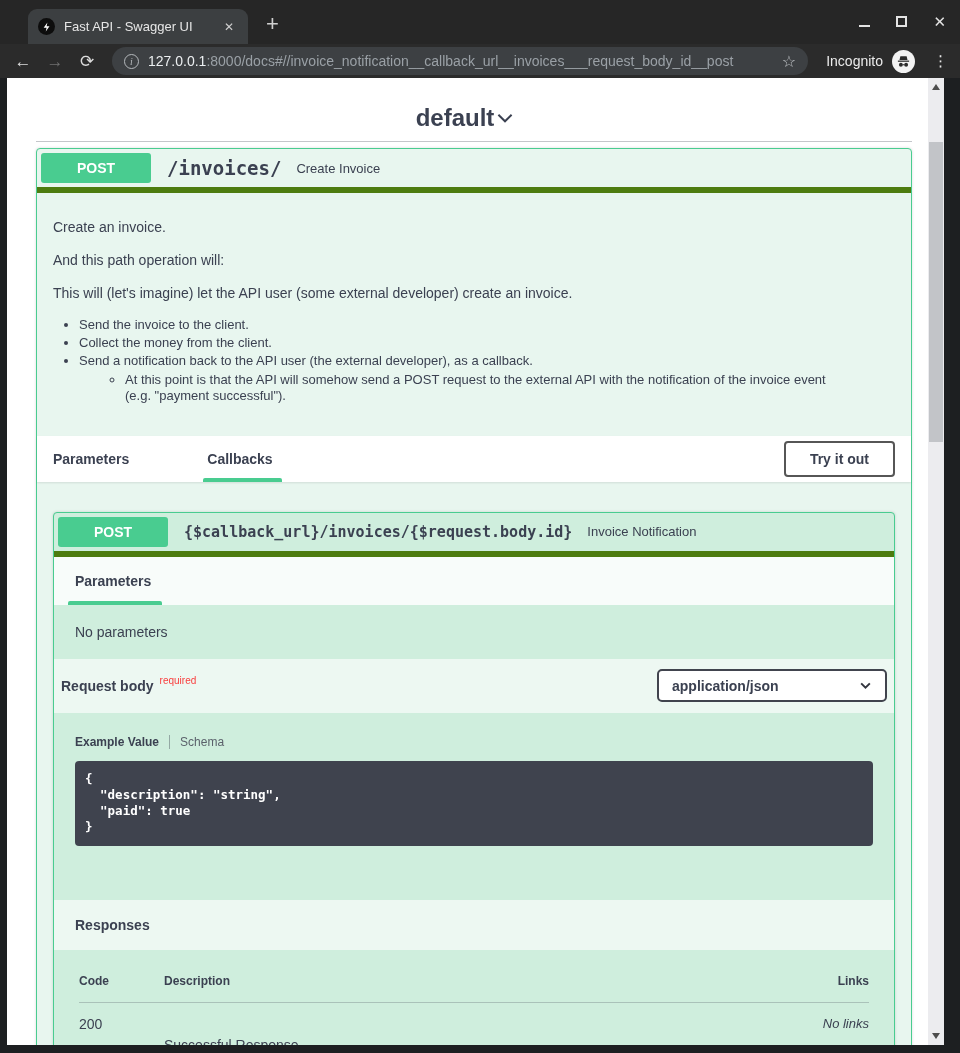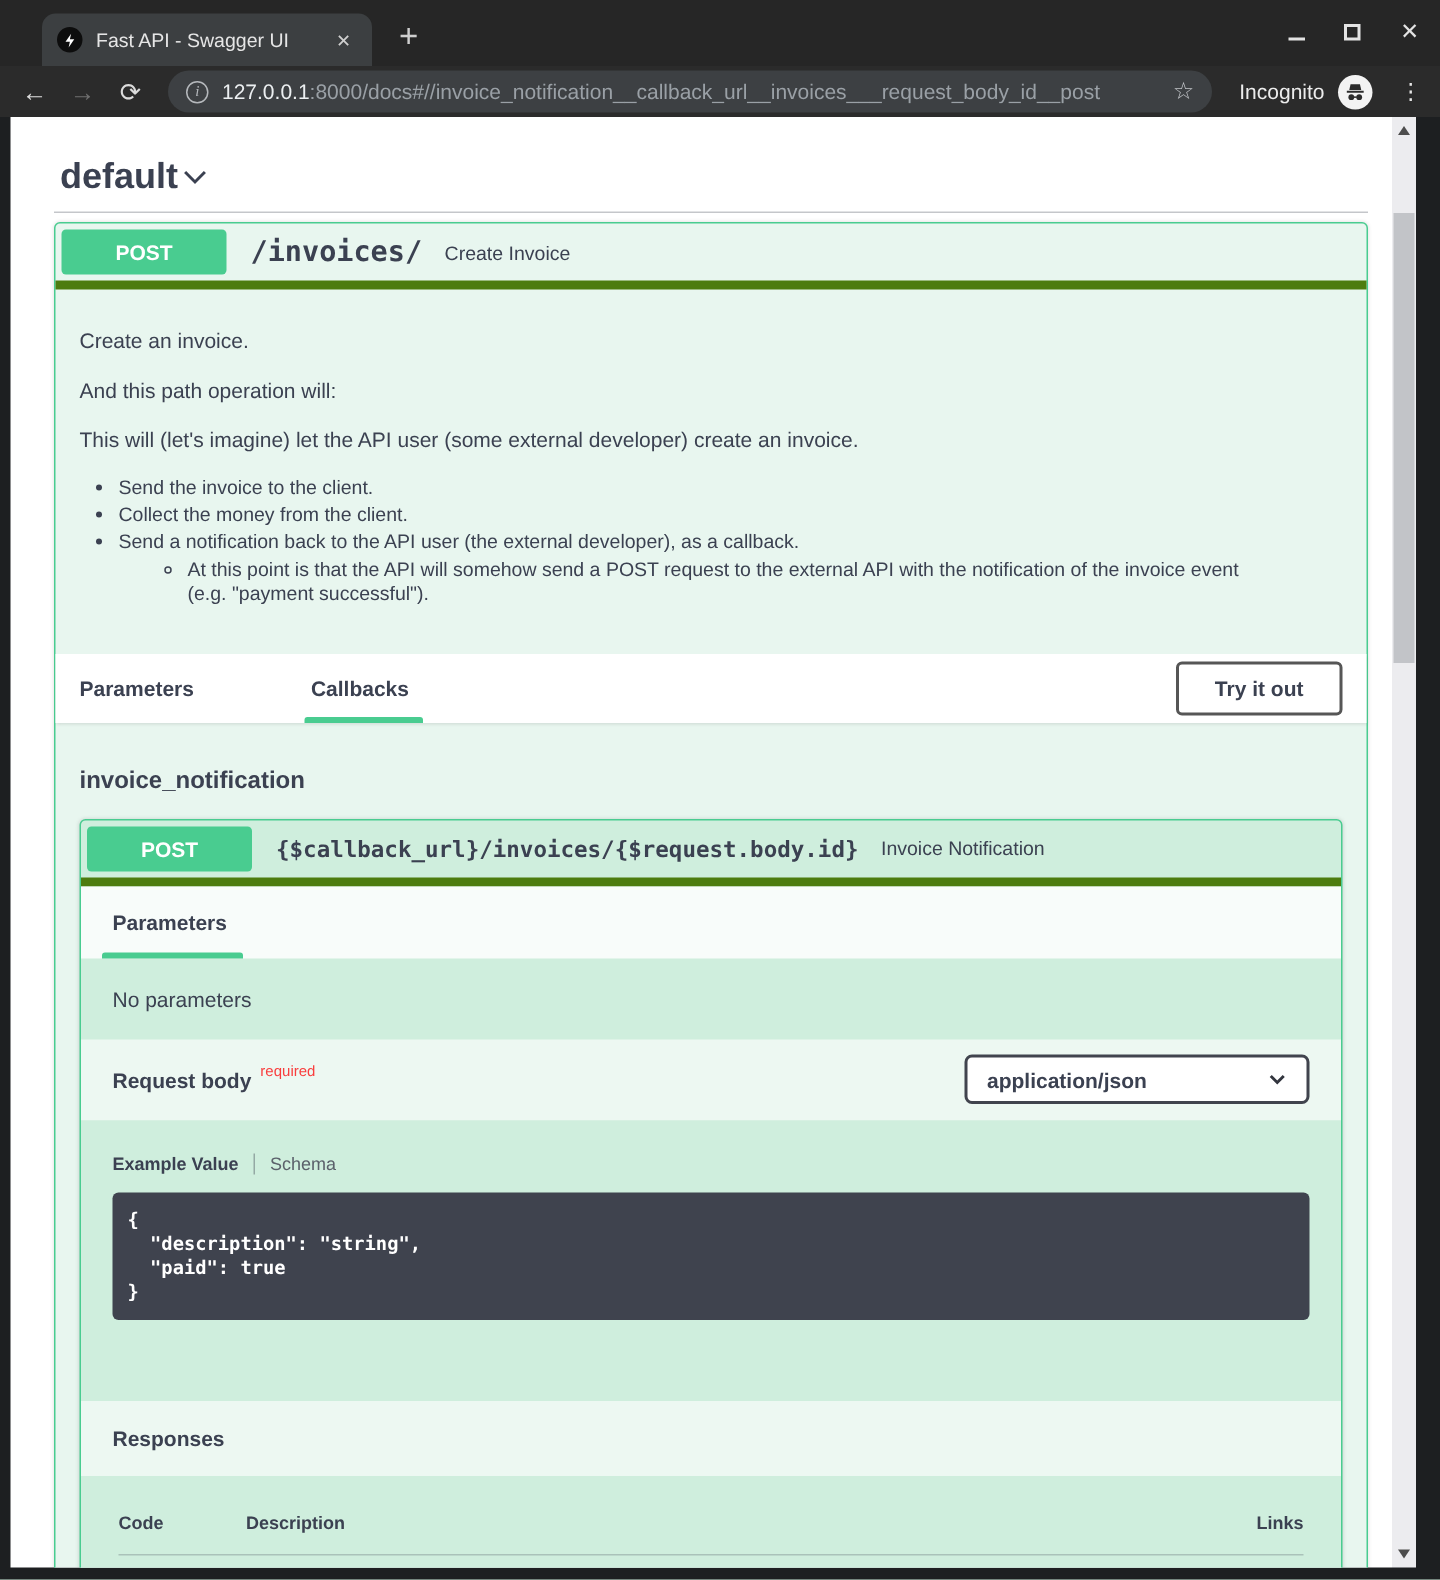--- a/index.html
+++ b/index.html
@@ -77,21 +77,21 @@
     background:#ececef;
   }
   .sb-arrow { position:absolute; left:4px; width:0; height:0; border-left:4px solid transparent; border-right:4px solid transparent; }
   .sb-up { top:6px; border-bottom:6px solid #4d4d4d; }
   .sb-down { bottom:6px; border-top:6px solid #4d4d4d; }
   .sb-thumb { position:absolute; left:1px; width:14px; top:64px; height:300px; background:#c2c4c8; }
 
   
   .sw { padding:16px 16px 0 29px; }
   .tagrow {
-    display:flex; justify-content:flex-start; align-items:center;
+    display:flex; justify-content:center; align-items:center;
     padding:8px 20px 8px 4px; height:48px;
     border-bottom:1px solid rgba(59,65,81,.3);
   }
   .tagrow h4 { font-size:24px; color:#3b4151; }
 
   .opblock {
     margin-top:6px;
     border:1px solid #49cc90; border-radius:4px;
     background:#e8f6ef;
     box-shadow:0 0 3px rgba(0,0,0,.15);
@@ -140,21 +140,21 @@
   .cb-title { font-size:16px; font-weight:bold; color:#3b4151; margin-bottom:16px; }
 
   .opblock.inner { margin:0; background:#cfeedd; overflow:hidden; }
   .inner-tabrow { background:#f8fcfa; height:48px; position:relative; display:flex; align-items:center; padding:0 21px; }
   .inner-tabrow .sh-tab { font-size:14px; }
   .inner-underline {
     position:absolute; left:14px; bottom:0; width:94px; height:4px;
     background:#49cc90; border-radius:2px 2px 0 0;
   }
   .noparams { background:#cfeedd; height:54px; display:flex; align-items:center; padding:0 21px; font-size:14px; }
-  .reqbody-header { background:#edf8f2; height:54px; display:flex; align-items:center; padding:0 21px; }
+  .reqbody-header { background:#edf8f2; height:54px; display:flex; align-items:center; padding:0 7px; }
   .reqbody-label { font-size:14px; font-weight:bold; color:#3b4151; }
   .required-flag { color:#f93e3e; font-size:10px; position:relative; top:-5px; margin-left:6px; }
   .media-select {
     margin-left:auto; width:230px; height:33px;
     background:#fff; border:2px solid #41444e; border-radius:5px;
     display:flex; align-items:center; padding:0 13px;
     font-size:14px; font-weight:bold; color:#3b4151;
   }
   .media-select .chev { margin-left:auto; display:flex; }
 
@@ -266,21 +266,20 @@
       </div>
 
       <div class="section-header">
         <span class="sh-tab first">Parameters</span>
         <span class="sh-tab">Callbacks</span>
         <span class="outer-underline"></span>
         <button class="tryout-btn">Try it out</button>
       </div>
 
       <div class="callbacks-wrap">
-        <div class="cb-title">invoice_notification</div>
 
         <div class="opblock inner">
 
           <div class="op-summary">
             <span class="method-badge">POST</span>
             <span class="op-path" style="font-size:15px">{$callback_url}/invoices/{$request.body.id}</span>
             <span class="op-desc-short">Invoice Notification</span>
           </div>
 
           <div class="inner-tabrow">

